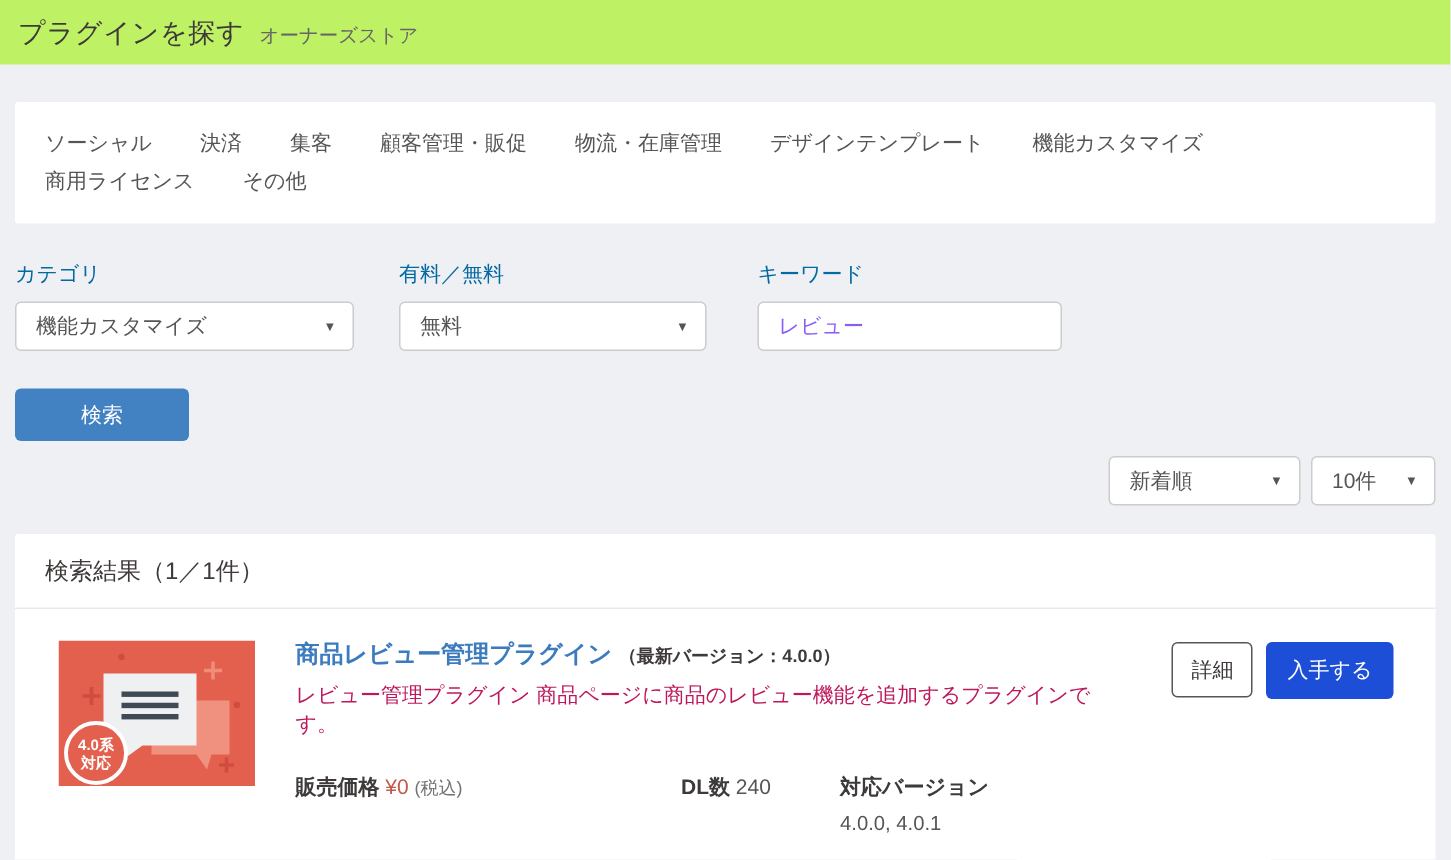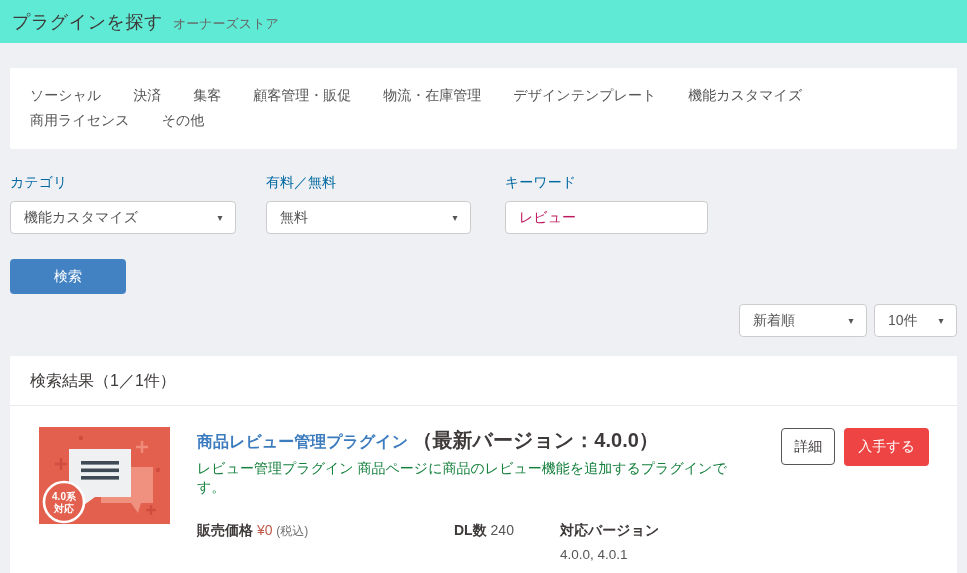--- a/index.html
+++ b/index.html
@@ -4,21 +4,21 @@
 <style>
   * { margin: 0; padding: 0; box-sizing: border-box; }
   html, body { width: 967px; height: 573px; overflow: hidden; }
   body {
     background: #eef0f4;
     font-family: "Liberation Sans", "DejaVu Sans", sans-serif;
     color: #444;
   }
   
   .title-bar {
-    background: #5eead4;
+    background: #bef264;
     height: 43px;
     padding: 10px 12px 0 12px;
     display: flex;
     align-items: baseline;
   }
   .page-title { font-size: 18px; font-weight: 400; color: #3e3a39; letter-spacing: .5px; }
   .page-subtitle { font-size: 13px; color: #666; margin-left: 10px; }
 
   
   .nav-card {
@@ -70,21 +70,21 @@
     color: #555;
   }
   .text-input {
     width: 100%;
     background: #fff;
     border: 1px solid #ccc;
     border-radius: 4px;
     height: 33px;
     padding: 0 13px;
     font-size: 14px;
-    color: #be185d;
+    color: #8b5cf6;
     font-family: inherit;
     outline: none;
   }
   .search-btn {
     margin: 25px 0 0 10px;
     width: 116px;
     height: 35px;
     background: #4282c2;
     border: none;
     border-radius: 4px;
@@ -121,23 +121,23 @@
     display: flex;
     padding: 21px 18px 0 19px;
     margin: 0 10px;
     border-bottom: 1px solid #ddd;
     padding-bottom: 21px;
   }
   .thumb { width: 131px; height: 97px; flex: 0 0 131px; }
   .item-body { flex: 1 1 auto; margin-left: 27px; padding-top: 0; }
   .item-title-row { line-height: 1.3; }
   .item-title { font-size: 16px; font-weight: bold; color: #3c7cbe; text-decoration: none; }
-  .item-version { font-size: 20px; font-weight: bold; color: #3e3a39; }
+  .item-version { font-size: 12px; font-weight: bold; color: #3e3a39; }
   .item-desc {
-    font-size: 14px; color: #15803d; line-height: 1.38;
+    font-size: 14px; color: #be185d; line-height: 1.38;
     margin-top: 6px; max-width: 545px;
   }
   .item-meta {
     display: flex;
     margin-top: 24px;
     font-size: 14px;
   }
   .meta-price { width: 257px; }
   .meta-dl { width: 106px; }
   .meta-label { font-weight: bold; color: #3e3a39; }
@@ -160,21 +160,21 @@
     border: 1px solid #555;
     border-radius: 4px;
     font-size: 14px;
     color: #3e3a39;
     font-family: inherit;
     cursor: pointer;
   }
   .get-btn {
     height: 38px;
     padding: 0 14px;
-    background: #ef4444;
+    background: #1d4ed8;
     border: none;
     border-radius: 4px;
     font-size: 14px;
     color: #fff;
     font-family: inherit;
     cursor: pointer;
   }
 </style>
 </head>
 <body>

